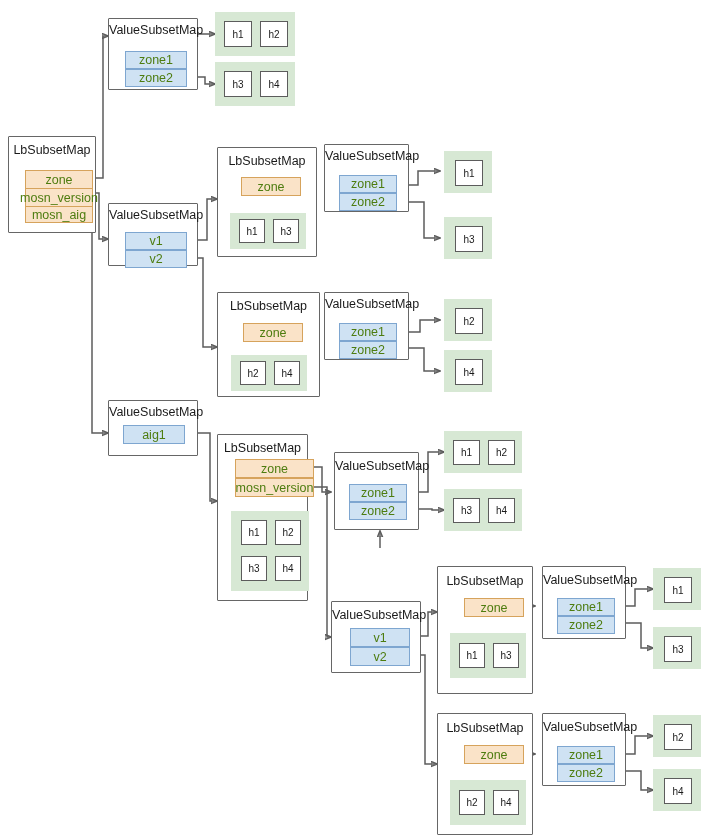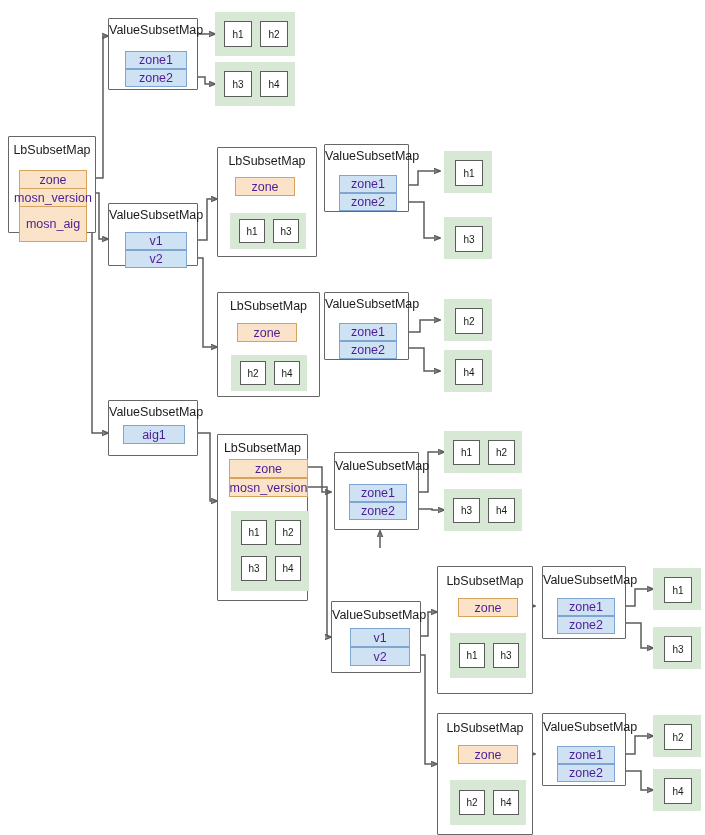--- a/index.html
+++ b/index.html
@@ -31,30 +31,31 @@
     font-size:12.5px;
     color:#1a1a1a;
     line-height:15px;
     white-space:nowrap;
   }
   
   .keyrow{
     position:absolute;
     box-sizing:border-box;
     font-size:12.5px;
-    color:#4c1d95;
+    color:#4d7c0f;
     text-align:center;
     white-space:nowrap;
     display:flex;
     align-items:center;
     justify-content:center;
   }
   .k-orange{
     background:#fae3c8;
     border:1.3px solid #d6a35c;
+    margin-left:6px;
   }
   .k-blue{
     background:#cfe2f3;
     border:1.3px solid #7ea6d0;
   }
   
   .hostgroup{
     position:absolute;
     box-sizing:border-box;
     background:#d7e8d4;
@@ -146,21 +147,21 @@
 
     <path d="M517,754 L535,754" marker-end="url(#ah)"></path>
     <path d="M625,754 L635,754 L635,736 L653,736" marker-end="url(#ah)"></path>
     <path d="M625,771 L641,771 L641,790 L653,790" marker-end="url(#ah)"></path>
   </svg>
 
   <div class="node" style="left:8px; top:136px; width:88px; height:97px;">
     <div class="node-title" style="top:6px;">LbSubsetMap</div>
     <div class="keyrow k-orange" style="left:10px; top:33px; width:68px; height:19px;">zone</div>
     <div class="keyrow k-orange" style="left:10px; top:51px; width:68px; height:19px;">mosn_version</div>
-    <div class="keyrow k-orange" style="left:10px; top:69px; width:68px; height:36px;">mosn_aig</div>
+    <div class="keyrow k-orange" style="left:10px; top:69px; width:68px; height:17px;">mosn_aig</div>
   </div>
 
   <div class="node" style="left:108px; top:18px; width:90px; height:72px;">
     <div class="node-title" style="top:4px;">ValueSubsetMap</div>
     <div class="keyrow k-blue" style="left:16px; top:32px; width:62px; height:18px;">zone1</div>
     <div class="keyrow k-blue" style="left:16px; top:50px; width:62px; height:18px;">zone2</div>
   </div>
 
   <div class="hostgroup" style="left:215px; top:12px; width:80px; height:44px;">
     <div class="host" style="left:8px; top:8px; width:28px; height:26px;">h1</div>

